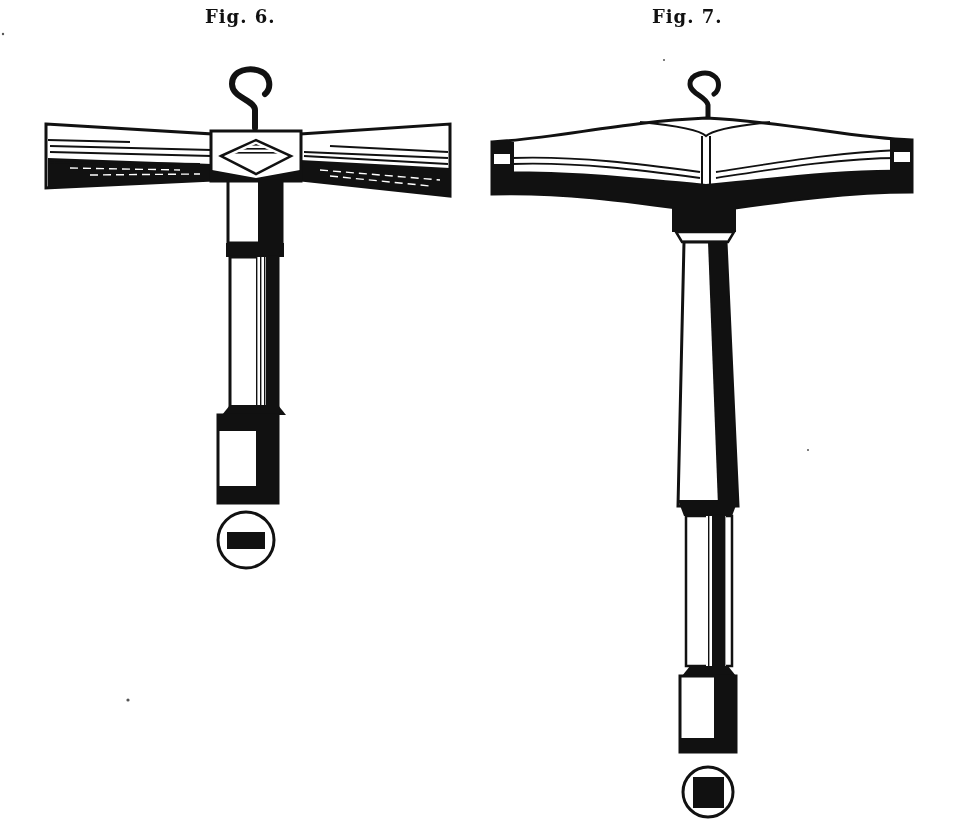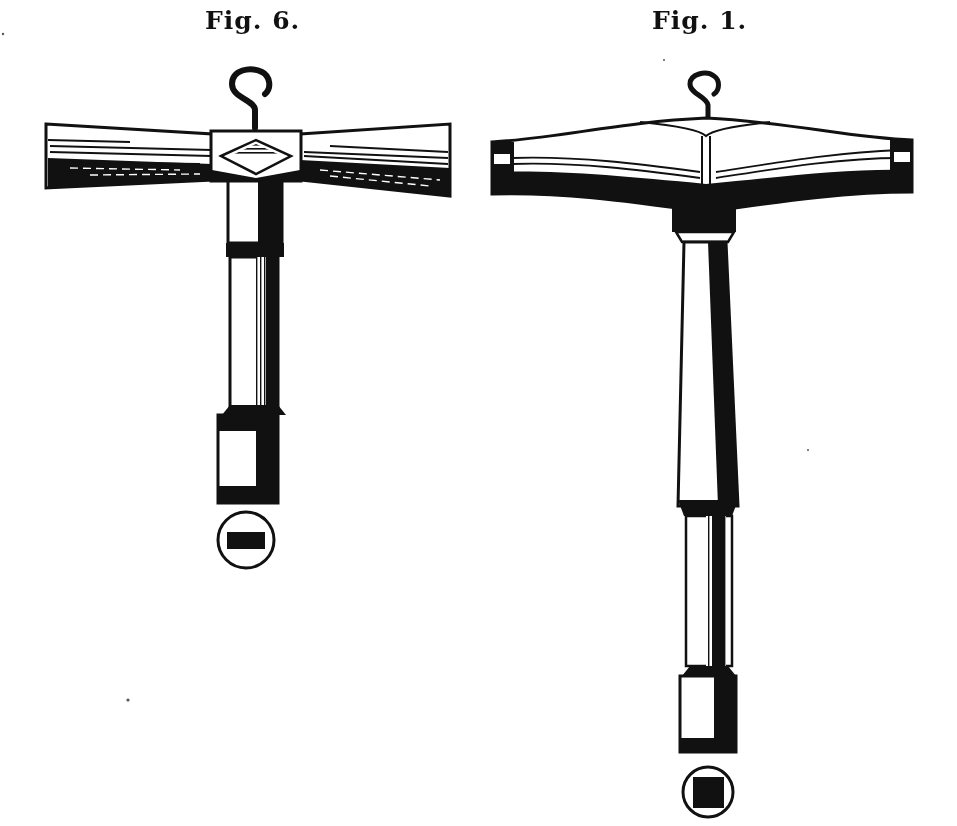--- a/index.html
+++ b/index.html
@@ -1,28 +1,28 @@
 <!DOCTYPE html>
 <html><head>
 <meta charset="utf-8">
 <style>
   html, body { margin: 0; padding: 0; background: #ffffff; }
   body { width: 957px; height: 826px; position: relative; overflow: hidden;
          font-family: "DejaVu Serif", serif; }
   .caption { position: absolute; top: 6px; font-family: "DejaVu Serif", serif;
-             font-weight: bold; font-size: 25px; color: #111; letter-spacing: 1px; }
+             font-weight: bold; font-size: 18px; color: #111; letter-spacing: 1px; }
   #cap6 { left: 205px; }
   #cap7 { left: 652px; }
   svg { position: absolute; left: 0; top: 0; }
 </style>
 </head>
 <body>
 
 <div id="cap6" class="caption">Fig. 6.</div>
-<div id="cap7" class="caption">Fig. 1.</div>
+<div id="cap7" class="caption">Fig. 7.</div>
 
 <svg width="957" height="826" viewBox="0 0 957 826">
   <defs>
     <pattern id="hatch" width="6" height="4" patternUnits="userSpaceOnUse">
       <rect width="6" height="4" fill="#fff"></rect>
       <rect width="6" height="1.6" fill="#111"></rect>
     </pattern>
     <pattern id="vhatch" width="4" height="6" patternUnits="userSpaceOnUse">
       <rect width="4" height="6" fill="#fff"></rect>
       <rect width="1.4" height="6" fill="#111"></rect>

